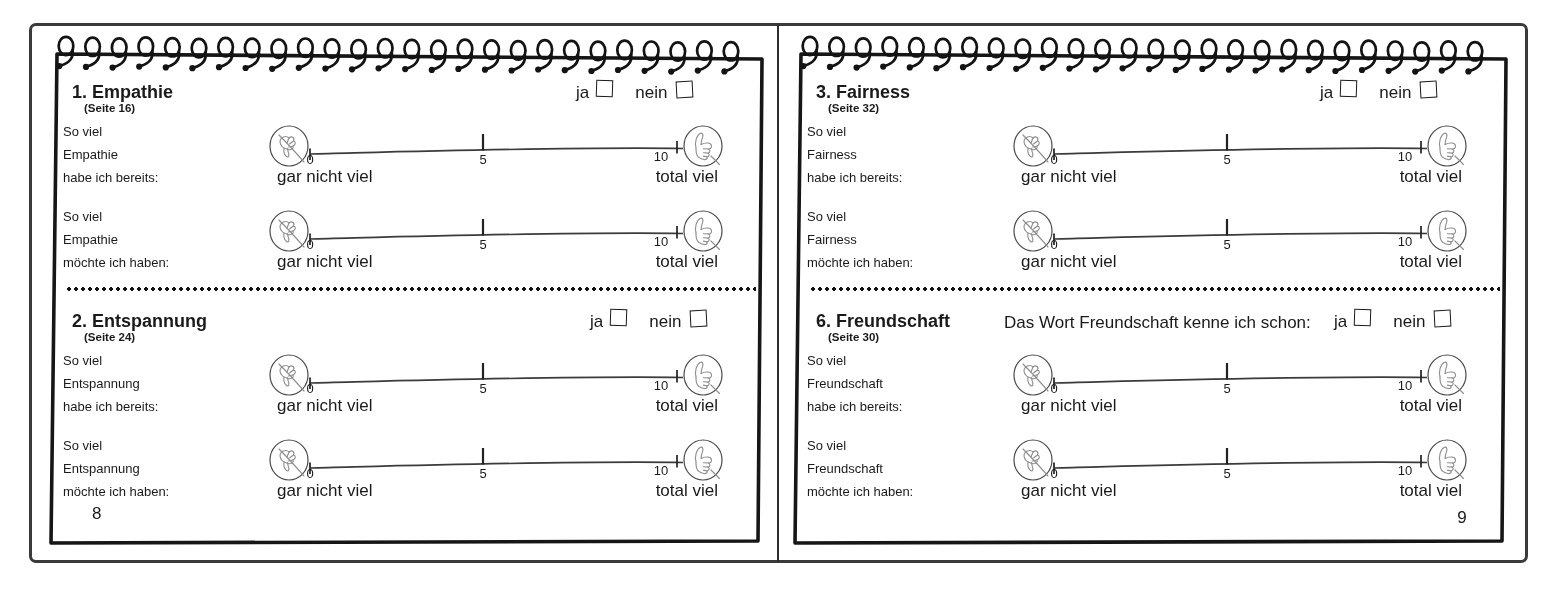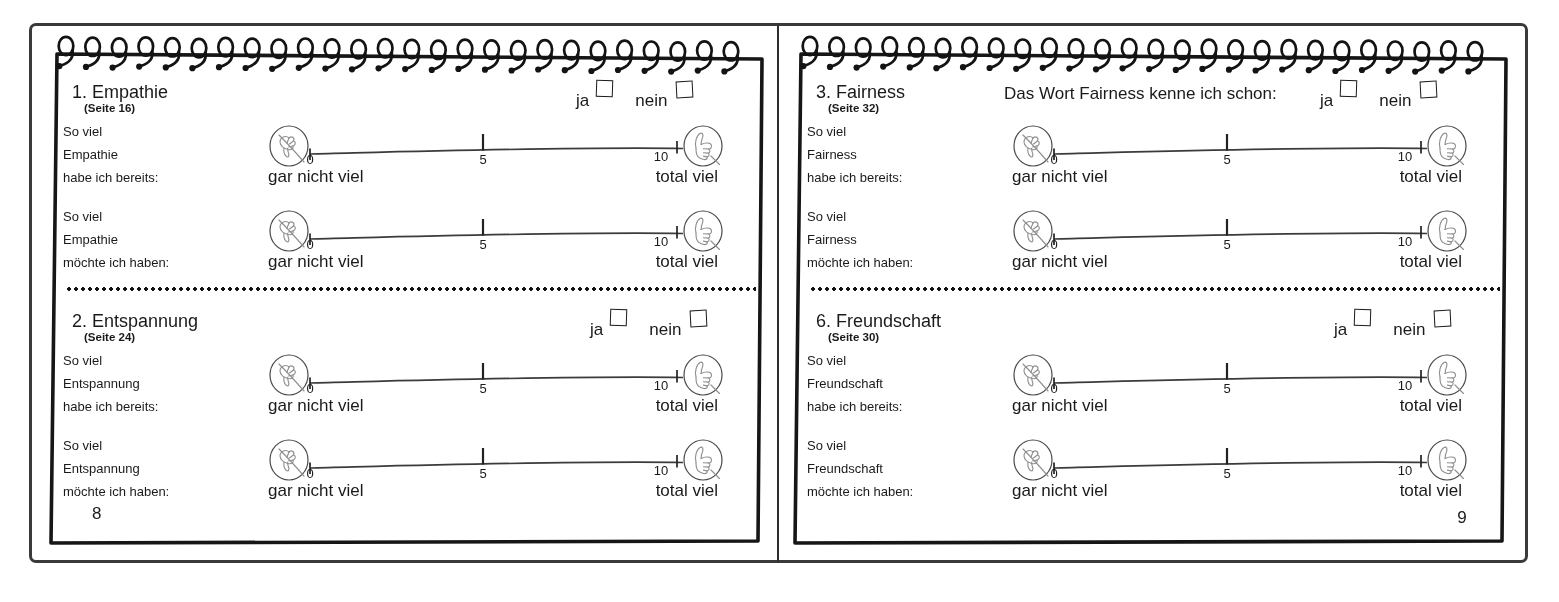--- a/index.html
+++ b/index.html
@@ -16,27 +16,27 @@
 
   .page-art{position:absolute;left:0;top:0;overflow:visible}
   .page-border{fill:#fff;stroke:#161616;stroke-width:3.6;stroke-linejoin:round}
   .coil-loop,.coil-tail{fill:none;stroke:#131313;stroke-width:2.7;stroke-linecap:round}
   .coil-dot{fill:#131313;stroke:none}
 
   .section{position:absolute;left:0;width:720px;height:250px}
   .sec-1{top:0}
   .sec-2{top:229px}
 
-  .sec-title{position:absolute;left:24px;top:44px;font-size:18px;font-weight:normal;white-space:nowrap}
+  .sec-title{position:absolute;left:24px;top:44px;font-size:18px;font-weight:bold;white-space:nowrap}
   .sec-sub{position:absolute;left:36px;top:64px;font-size:11.5px;font-weight:bold;white-space:nowrap}
   .question{position:absolute;left:212px;top:46px;font-size:17px;white-space:nowrap}
 
   .ja-group{position:absolute;left:528px;top:42px;display:flex;align-items:flex-start}
   .sec-2 .ja-group{left:542px}
-  .cb-label{font-size:17px;margin-top:11px}
+  .cb-label{font-size:17px;margin-top:3px}
   .checkbox{width:17px;height:17px;border:1.9px solid #1a1a1a;background:#fff;box-sizing:border-box}
   .cb1{margin-left:7px;transform:rotate(2deg)}
   .nein-label{margin-left:22px}
   .cb2{margin-left:9px;transform:rotate(-3deg);margin-top:1px}
 
   .scale-row{position:absolute;left:0;width:720px;height:85px}
   .row-1{top:84px}
   .row-2{top:169px}
   .col-label{position:absolute;left:15px;top:-2px;font-size:13px;line-height:23px;white-space:nowrap}
   .col-label span{display:block}
@@ -48,21 +48,21 @@
 
   .icircle{fill:#fff;stroke:#4a4a4a;stroke-width:1.2}
   .sketch{fill:none;stroke:#8f8f8f;stroke-width:1.15;stroke-linecap:round}
 
   .tick-num{position:absolute;top:30px;width:24px;text-align:center;font-size:13px}
   .t0{left:250px}
   .t5{left:423px}
   .t10{left:601px;top:27px}
 
   .anchor{position:absolute;top:45px;font-size:17px;white-space:nowrap}
-  .anchor-l{left:220px}
+  .anchor-l{left:229px}
   .anchor-r{left:540px;width:130px;text-align:right}
 
   .separator{position:absolute;left:18px;top:249px;width:690px;height:4px;
        background-image:radial-gradient(circle 1.6px at 3px 2px,#111 99%,rgba(0,0,0,0));
        background-size:7px 4px;background-repeat:repeat-x}
 
   .page-num{position:absolute;font-size:17px}
   .pn-left{left:44px;top:466px}
   .pn-right{left:650px;top:470px;width:40px;text-align:center}
 </style>
@@ -368,21 +368,20 @@
         <circle class="coil-dot" cx="649.8" cy="32.6" r="3.1"></circle>
         <ellipse class="coil-loop" cx="683.0" cy="13.3" rx="7.3" ry="9.2"></ellipse>
         <path class="coil-tail" d="M 689.6 17.8 Q 691.0 28.8 678.0 32.8"></path>
         <circle class="coil-dot" cx="676.4" cy="33.4" r="3.1"></circle>
       </g>
   </svg>
 
   <div class="section sec-1">
     <div class="sec-title">3. Fairness</div>
     <div class="sec-sub">(Seite 32)</div>
-    <div class="question">Das Wort Fairness kenne ich schon:</div>
     <div class="ja-group">
       <span class="cb-label">ja</span>
       <div class="checkbox cb1"></div>
       <span class="cb-label nein-label">nein</span>
       <div class="checkbox cb2"></div>
     </div>
 
     <div class="scale-row row-1">
       <div class="col-label">
         <span>So viel</span>
@@ -424,20 +423,21 @@
       <span class="anchor anchor-l">gar nicht viel</span>
       <span class="anchor anchor-r">total viel</span>
     </div>
   </div>
 
   <div class="separator"></div>
 
   <div class="section sec-2">
     <div class="sec-title">6. Freundschaft</div>
     <div class="sec-sub">(Seite 30)</div>
+    <div class="question">Das Wort Freundschaft kenne ich schon:</div>
     <div class="ja-group">
       <span class="cb-label">ja</span>
       <div class="checkbox cb1"></div>
       <span class="cb-label nein-label">nein</span>
       <div class="checkbox cb2"></div>
     </div>
 
     <div class="scale-row row-1">
       <div class="col-label">
         <span>So viel</span>

